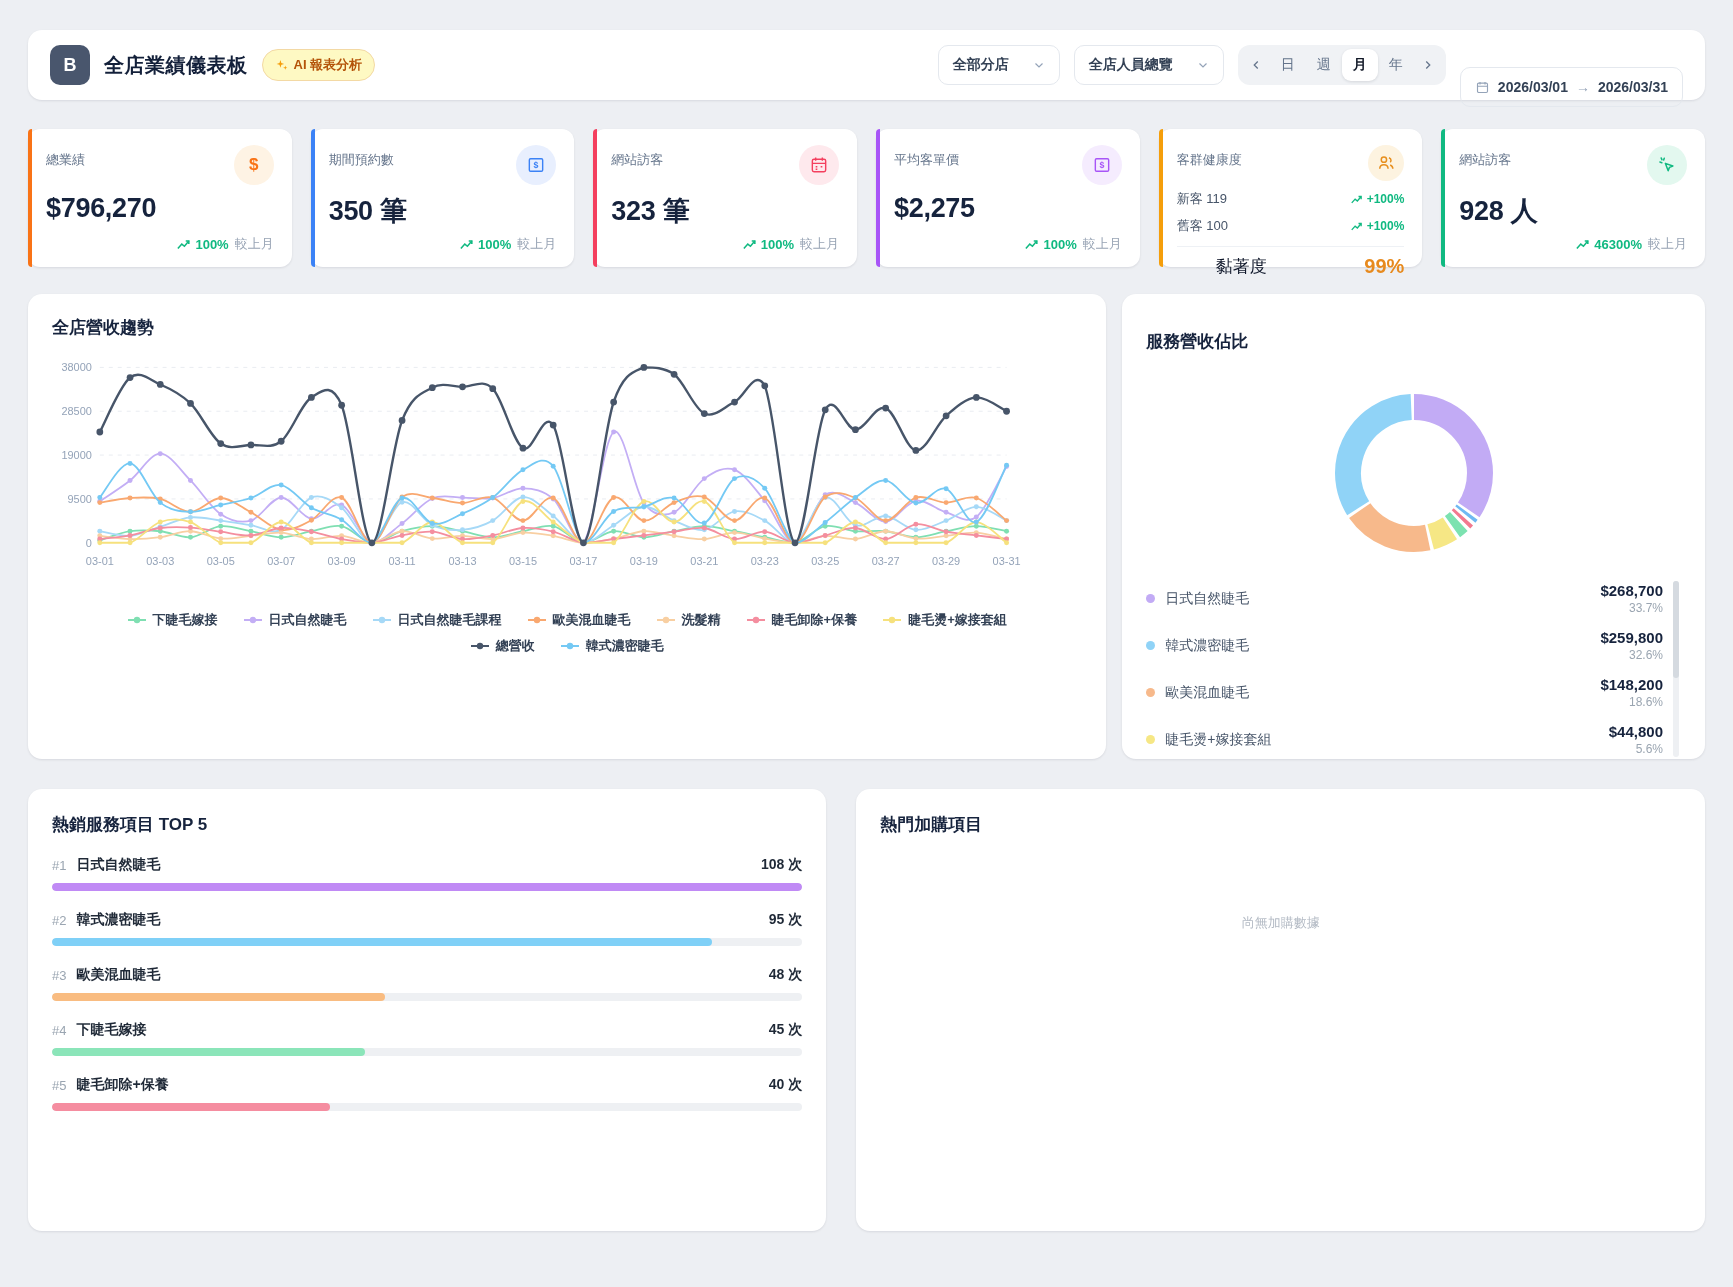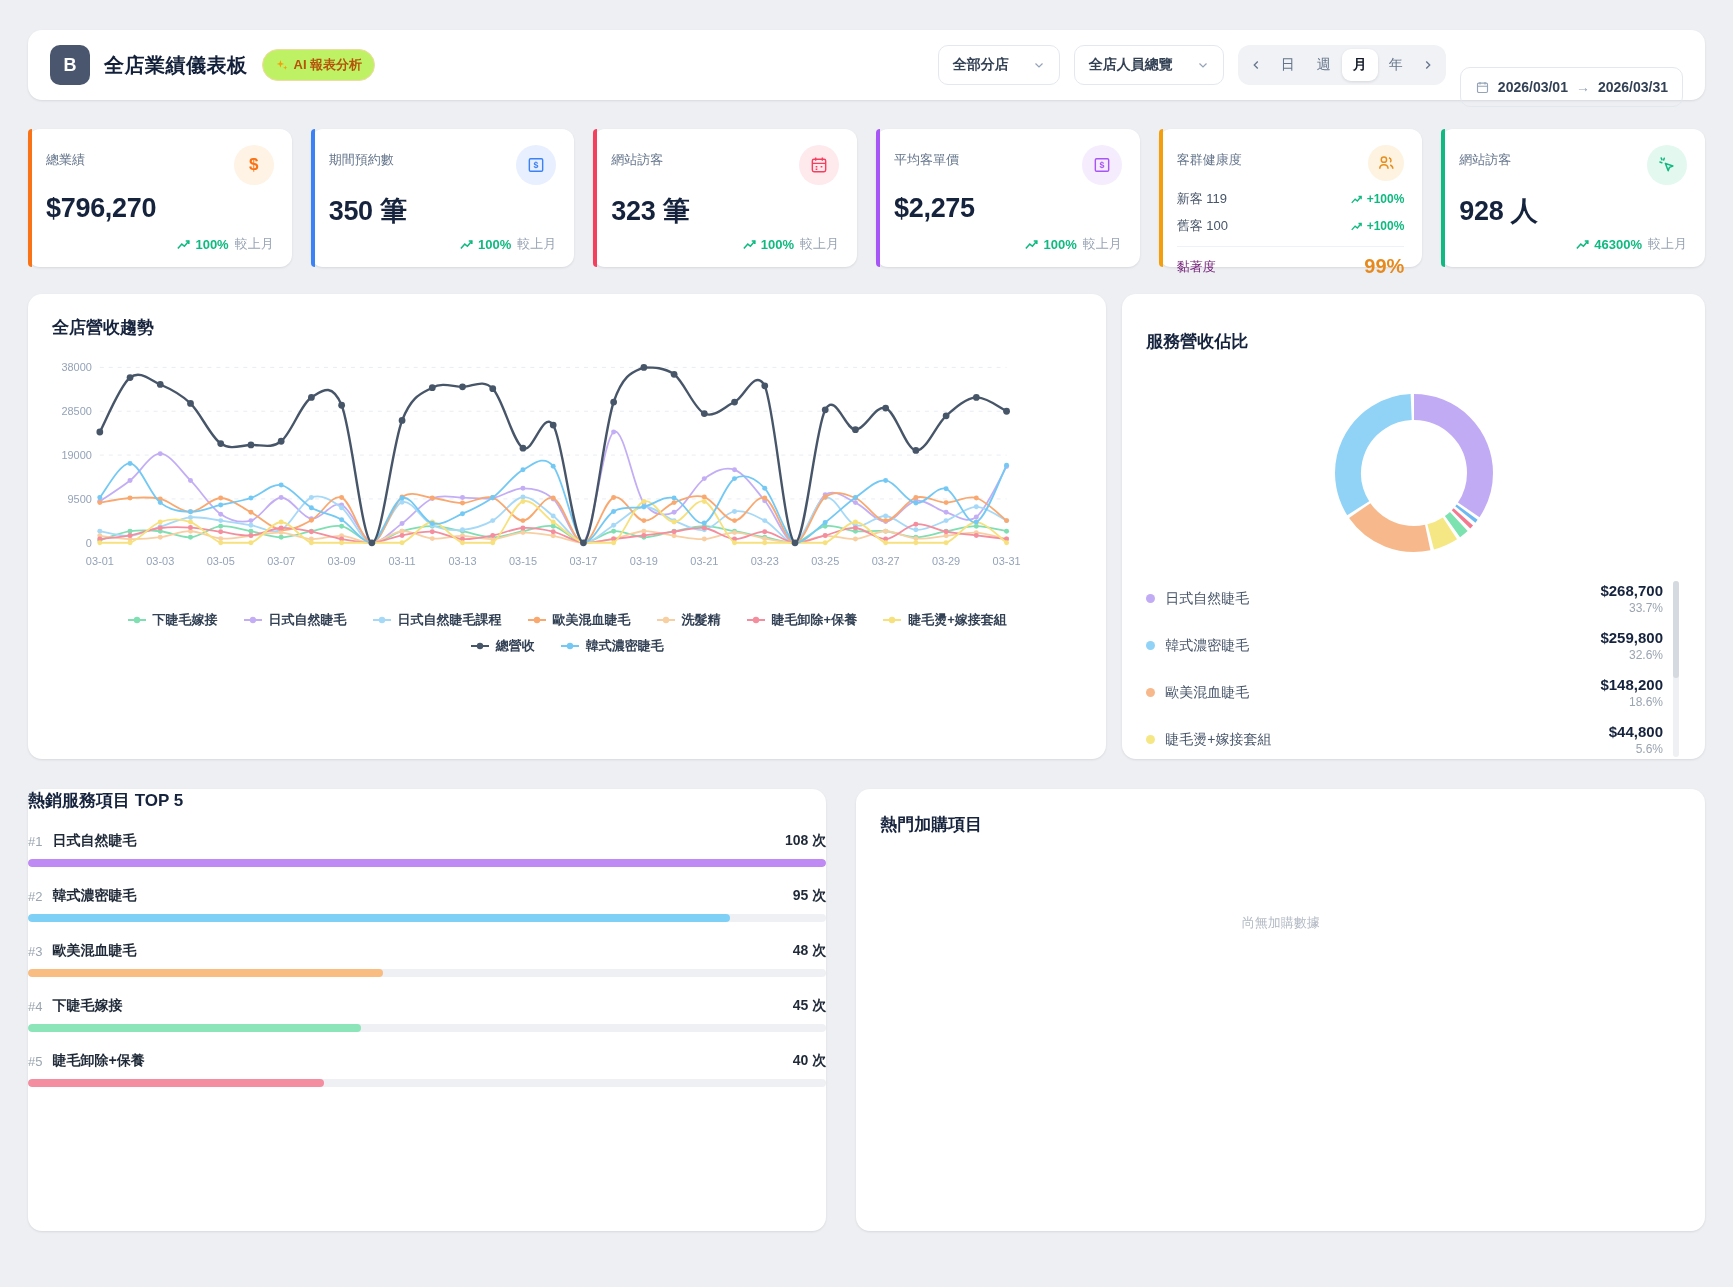--- a/index.html
+++ b/index.html
@@ -8,21 +8,21 @@
     height:1287px; background:#edeff3; overflow:hidden;
     font-family:"Liberation Sans","DejaVu Sans",sans-serif; color:#1e293b;
   }
   .card { background:#fff; border-radius:14px; box-shadow:0 1px 3px rgba(16,24,40,.06),0 1px 2px rgba(16,24,40,.04); }
 
   
   .topbar { margin:30px 28px 0; height:70px; display:flex; align-items:center; padding:0 22px; }
   .logo { width:40px; height:40px; border-radius:10px; background:#49566d; color:#fff; font-weight:bold; font-size:18px;
           display:flex; align-items:center; justify-content:center; }
   .page-title { font-size:20px; font-weight:bold; margin-left:14px; color:#13203a; letter-spacing:.5px; }
-  .ai-badge { margin-left:14px; display:flex; align-items:center; gap:6px; border:1px solid #f3d9a4; background:#bef264;
+  .ai-badge { margin-left:14px; display:flex; align-items:center; gap:6px; border:1px solid #f3d9a4; background:#fef9c3;
               color:#b45309; font-size:13px; font-weight:bold; padding:6px 12px; border-radius:999px; cursor:pointer; }
   .hdr-right { margin-left:auto; display:flex; align-items:center; gap:14px; }
   .select { height:40px; border:1px solid #e4e8ee; border-radius:10px; background:#fff; display:flex; align-items:center;
             gap:24px; padding:0 14px; font-size:14px; font-weight:bold; color:#334155; cursor:pointer; }
   .chev { color:#94a3b8; display:flex; }
   .seg { background:#f0f2f5; border-radius:12px; padding:4px; display:flex; align-items:center; }
   .seg .nav { width:28px; height:32px; display:flex; align-items:center; justify-content:center; color:#64748b; cursor:pointer; }
   .seg .opt { min-width:36px; height:32px; padding:0 8px; display:flex; align-items:center; justify-content:center;
               font-size:14px; color:#64748b; cursor:pointer; border-radius:9px; }
   .seg .opt.active { background:#fff; color:#111827; font-weight:bold; box-shadow:0 1px 3px rgba(16,24,40,.12); }
@@ -44,21 +44,21 @@
   .ico-orange { color:#f97316; background:#fef3e4; font-weight:bold; font-size:17px; }
   .ico-blue   { color:#3b82f6; background:#e8effe; }
   .ico-red    { color:#f43f5e; background:#fee9ed; }
   .ico-purple { color:#a855f7; background:#f5ecfe; }
   .ico-amber  { color:#e78f1e; background:#fdf3e0; }
   .ico-green  { color:#10b981; background:#e3f8ef; }
   .health-row { display:flex; align-items:center; font-size:13px; color:#475569; margin-top:9px; }
   .health-row .hr-trend { margin-left:auto; font-size:12px; }
   .health-div { border-top:1px solid #eef1f5; margin-top:11px; }
   .sticky-row { display:flex; align-items:center; margin-top:8px; }
-  .sticky-row .s-label { font-size:13px; color:#701a75; }
+  .sticky-row .s-label { font-size:17px; color:#0f172a;margin-left:39px; }
   .sticky-row .s-val { margin-left:auto; font-size:20px; font-weight:bold; color:#e78a1e; }
 
   
   .mainrow { margin:27px 28px 0; display:flex; gap:16px; height:465px; }
   .trend-card { flex:0 0 64.3%; padding:22px 24px; }
   .panel-title { font-size:17px; font-weight:bold; color:#16233d; }
   .trend-svg-wrap { margin-top:14px; }
   .legend-rows { margin-top:6px; display:flex; flex-direction:column; gap:8px; }
   .legend-row { display:flex; justify-content:center; gap:26px; flex-wrap:wrap; }
   .lg-item { display:flex; align-items:center; gap:7px; font-size:13px; font-weight:bold; color:#334155; cursor:pointer; }
@@ -70,21 +70,21 @@
   .dlg-dot { width:9px; height:9px; border-radius:50%; margin-right:10px; flex:0 0 auto; }
   .dlg-name { font-size:14px; color:#475569; }
   .dlg-right { margin-left:auto; text-align:right; }
   .dlg-val { display:block; font-size:15px; font-weight:bold; color:#16233d; }
   .dlg-pct { display:block; font-size:12px; color:#9aa5b1; margin-top:2px; }
   .dlg-scroll { position:absolute; right:2px; top:6px; bottom:6px; width:6px; background:#eef0f3; border-radius:3px; }
   .dlg-thumb { position:absolute; top:0; left:0; width:6px; height:55%; background:#d5dae0; border-radius:3px; cursor:grab; }
 
   
   .botrow { margin:30px 28px 0; display:flex; gap:30px; height:442px; }
-  .top5-card { flex:0 0 47.6%; }
+  .top5-card { flex:0 0 47.6%; padding:24px; }
   .t5-list { margin-top:14px; }
   .t5-row { margin-top:20px; }
   .t5-head { display:flex; align-items:center; }
   .t5-rank { font-size:13px; color:#9aa5b1; margin-right:10px; }
   .t5-name { font-size:14px; font-weight:bold; color:#1f2937; }
   .t5-count { margin-left:auto; font-size:14px; font-weight:bold; color:#1f2937; }
   .t5-track { margin-top:9px; height:8px; border-radius:4px; background:#eef0f3; overflow:hidden; }
   .t5-fill { height:8px; border-radius:4px; }
 
   .addon-card { flex:1; padding:24px; }

